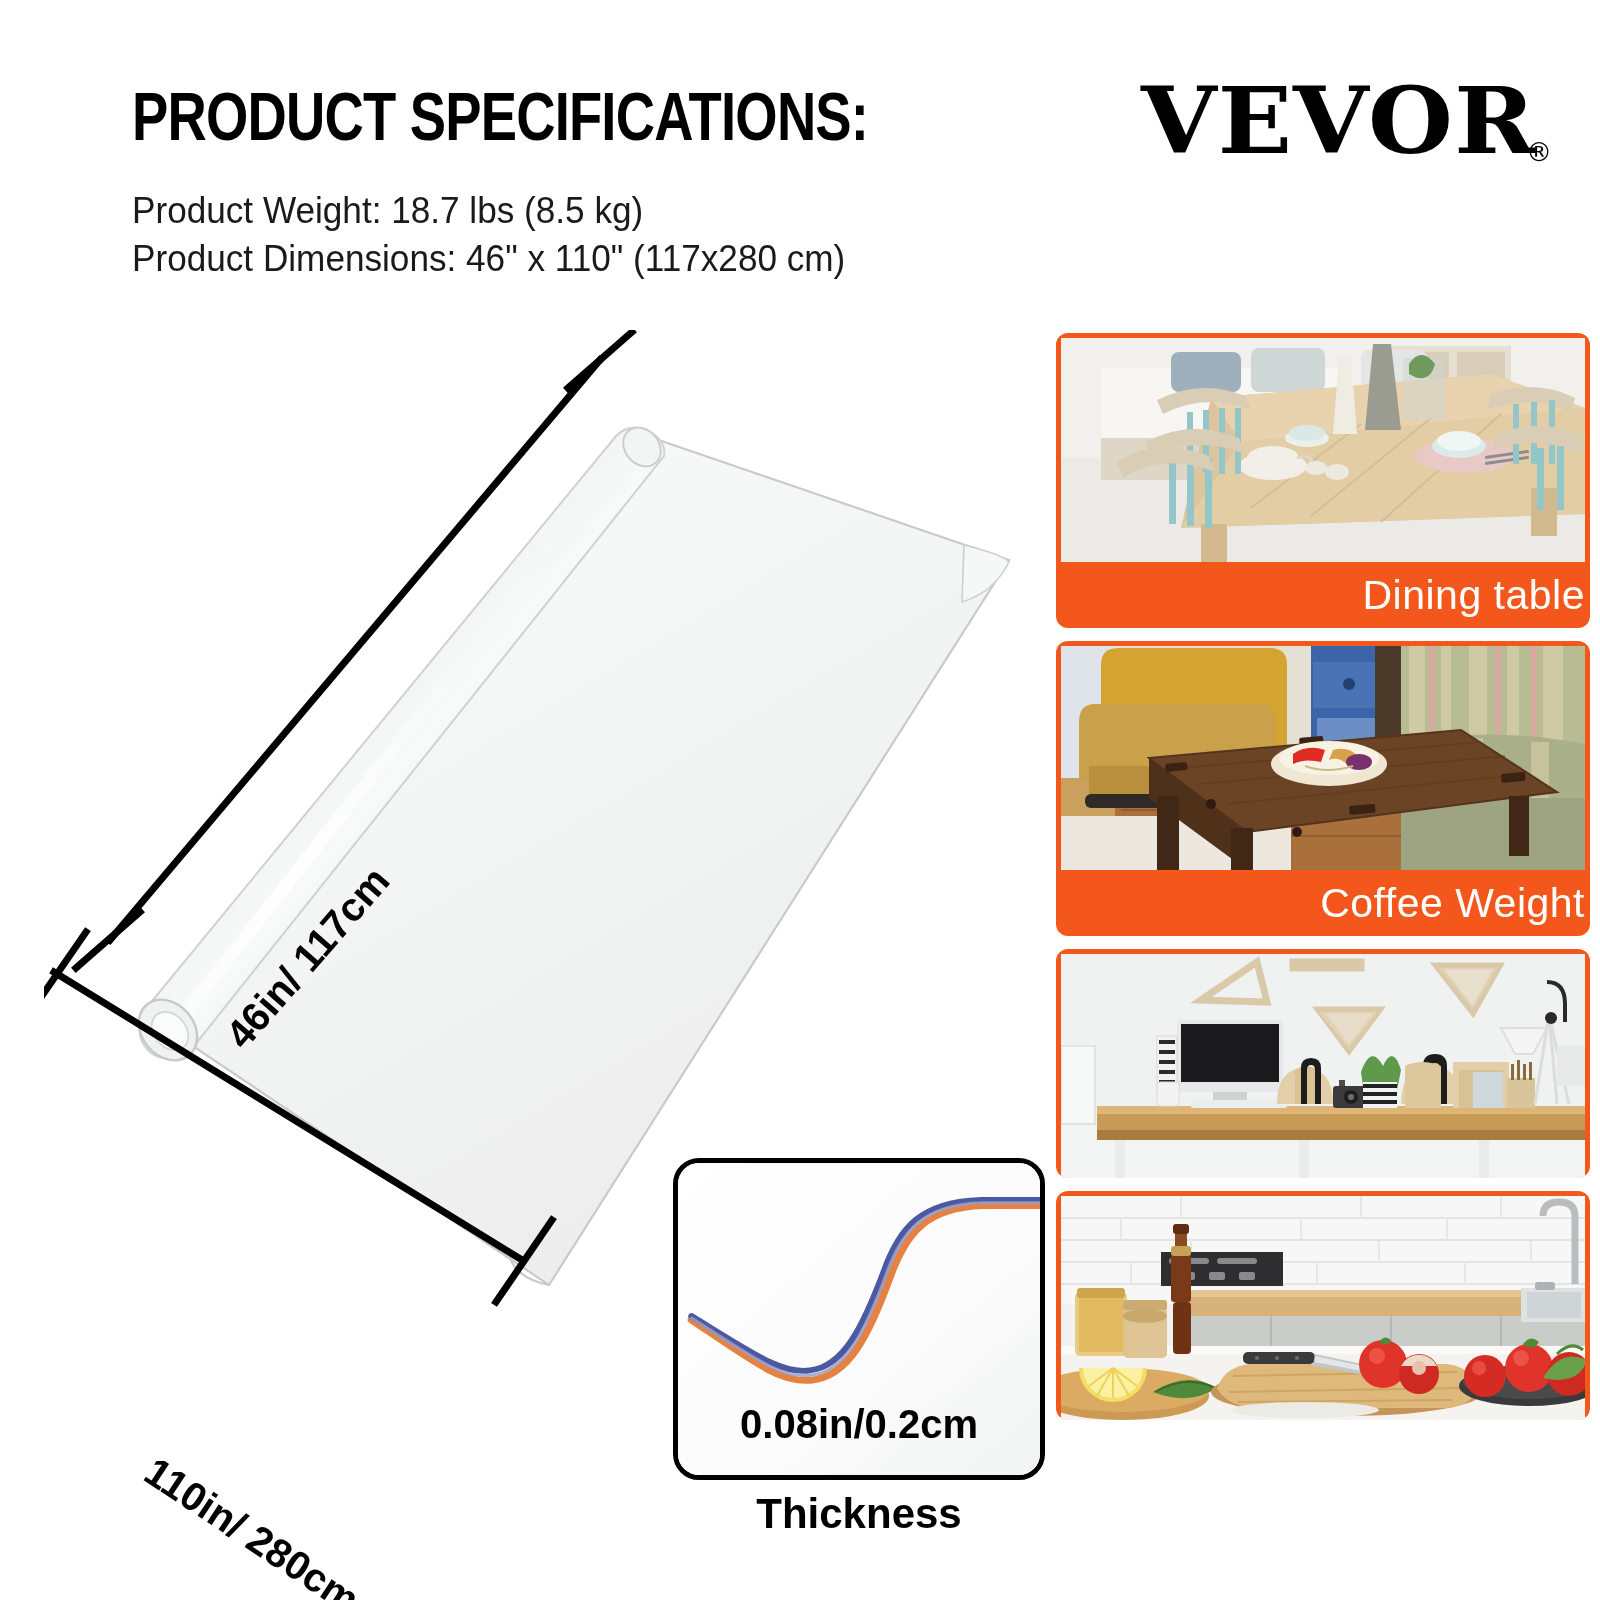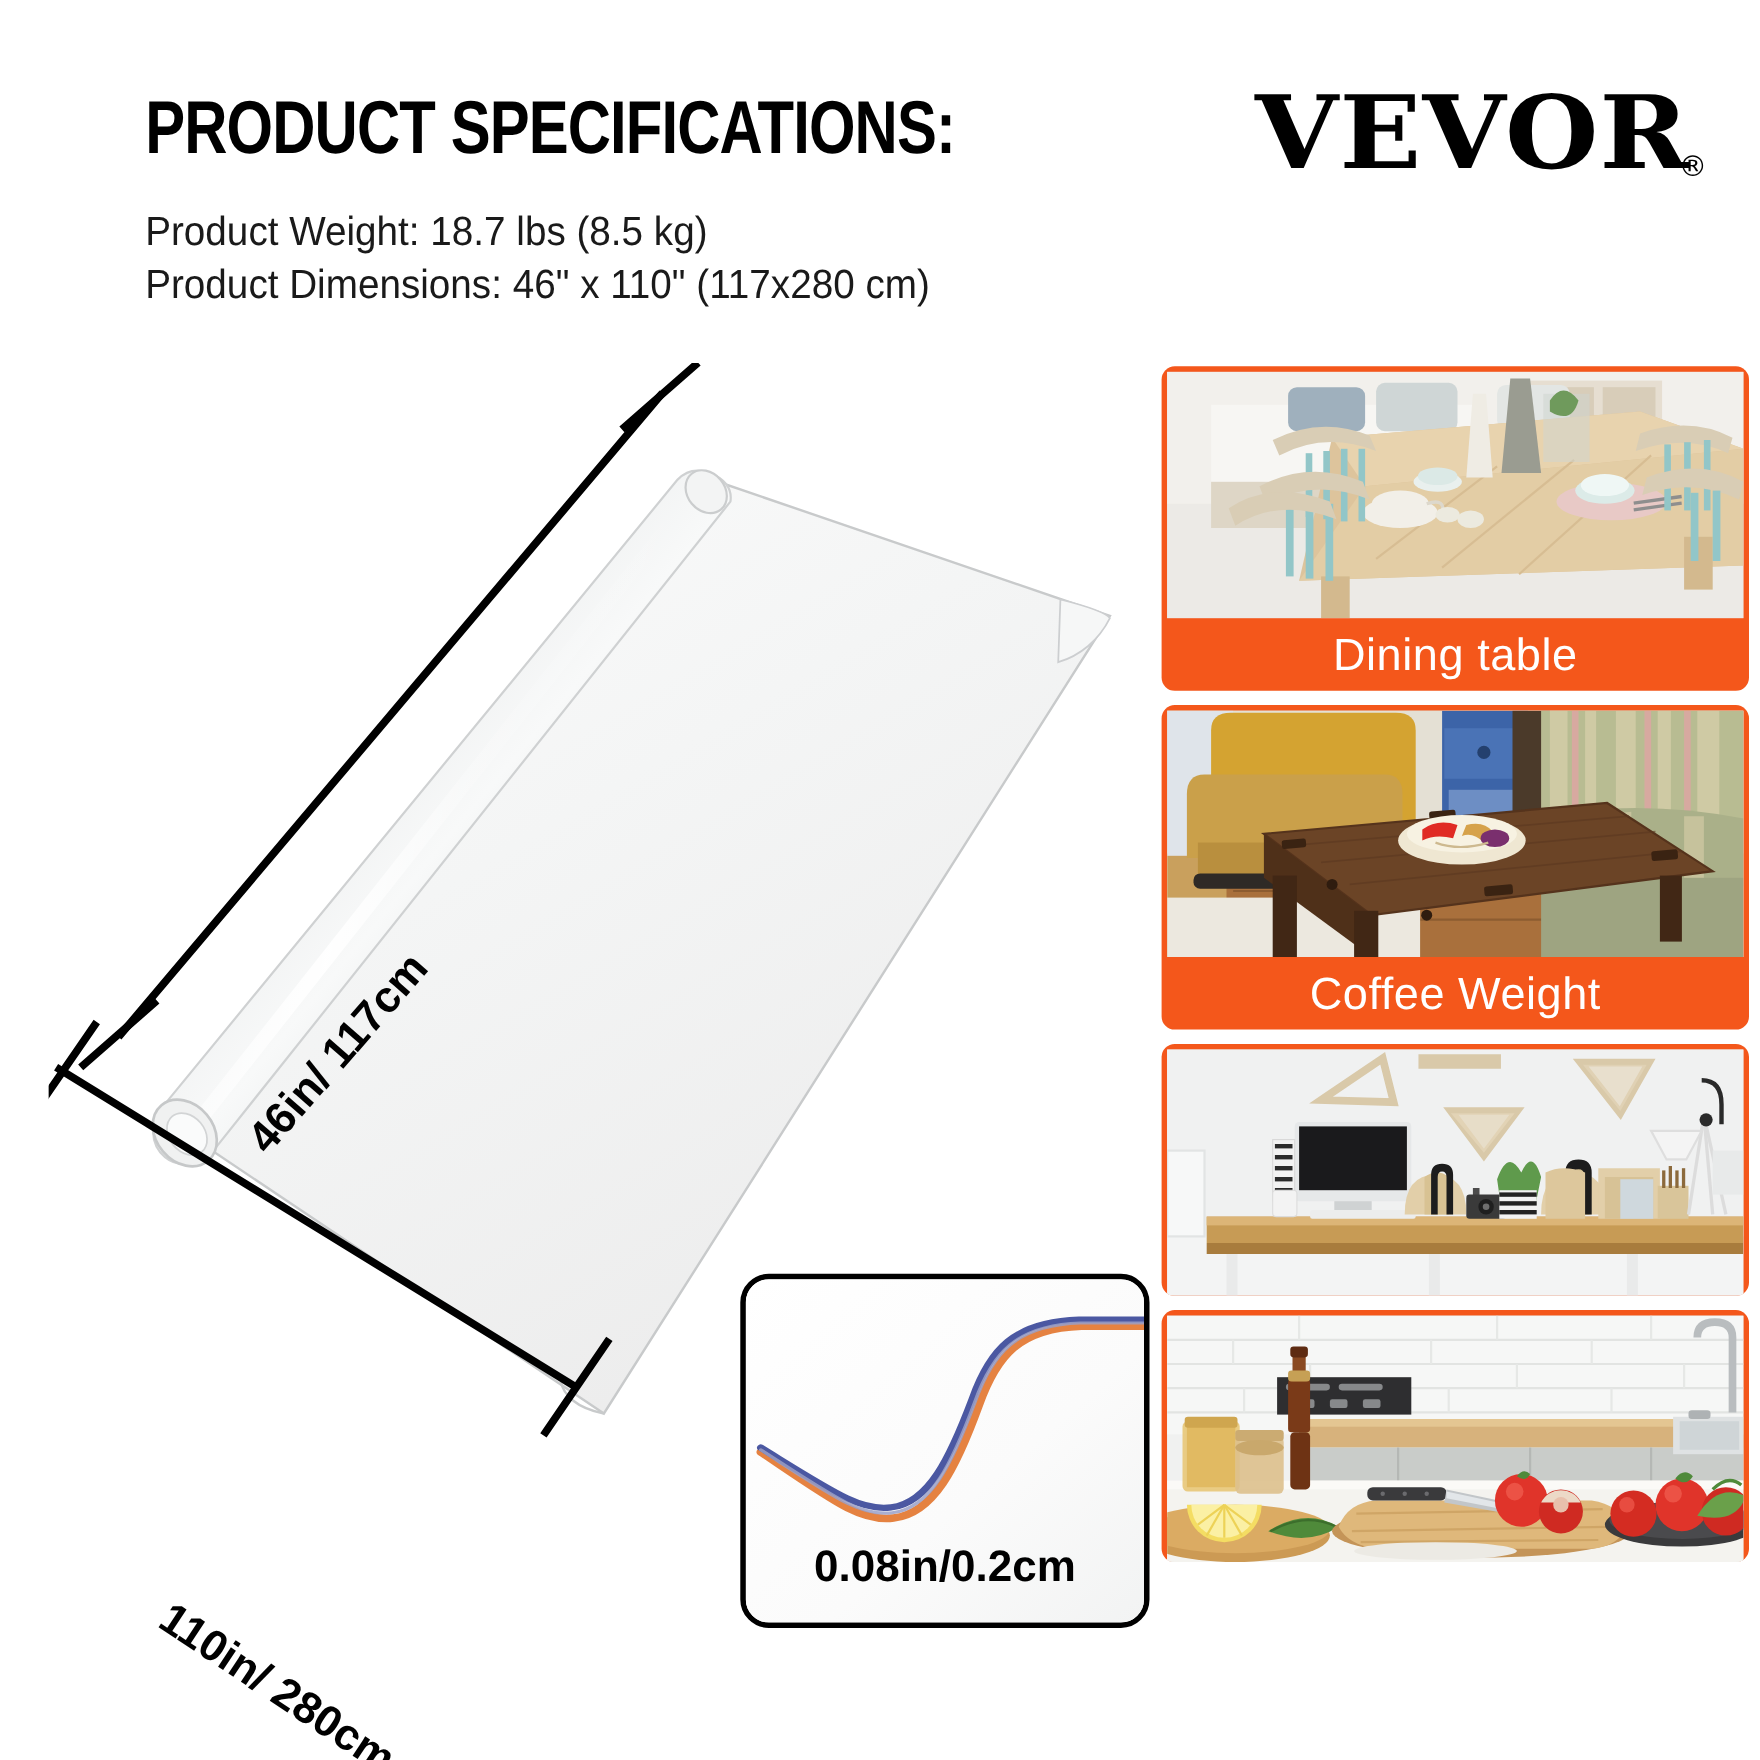--- a/index.html
+++ b/index.html
@@ -166,21 +166,21 @@
     position: relative;
     width: 100%;
     height: 224px;
     overflow: hidden;
     background: #e9e9e9;
   }
   .scenario-photo svg { display:block; width:100%; height:100%; }
   .scenario-label {
     height: 66px;
     line-height: 66px;
-    text-align: center;
+    text-align: right;
     color: #ffffff;
     font-size: 41px;
     font-weight: 400;
     letter-spacing: 0.5px;
     white-space: nowrap;
   }
 </style>
 </head>
 <body>
 
@@ -276,20 +276,21 @@
         <rect x="0" y="0" width="318" height="322" fill="url(#bgSheetGrad)"></rect>
 
         <path d="M 12 162 C 70 208 92 228 118 224 C 150 220 168 176 186 118 C 200 72 218 46 268 44 L 318 44" fill="none" stroke="#E2742C" stroke-width="7" stroke-linecap="round" opacity="0.9"></path>
 
         <path d="M 12 158 C 70 200 92 218 116 214 C 146 210 163 168 181 112 C 195 66 214 40 266 38 L 318 38" fill="none" stroke="#3C4A9A" stroke-width="6" stroke-linecap="round" opacity="0.92"></path>
 
         <path d="M 12 160 C 70 204 92 223 117 219 C 148 215 165 172 183 115 C 197 69 216 43 267 41 L 318 41" fill="none" stroke="#9aa0c8" stroke-width="3" stroke-linecap="round" opacity="0.85"></path>
       </svg>
       <div id="thickness-value">0.08in/0.2cm</div>
     </div>
+    <div id="thickness-caption">Thickness</div>
   </div>
 
   <div id="scenario-list">
 
     <div class="scenario-card">
       <div class="scenario-photo">
         <svg viewBox="0 0 524 224" preserveAspectRatio="xMidYMid slice">
           <rect width="524" height="224" fill="#eceae6"></rect>
           <rect x="0" y="0" width="524" height="120" fill="#f2f0ec"></rect>
           <rect x="330" y="8" width="120" height="96" fill="#e6ded1"></rect>

